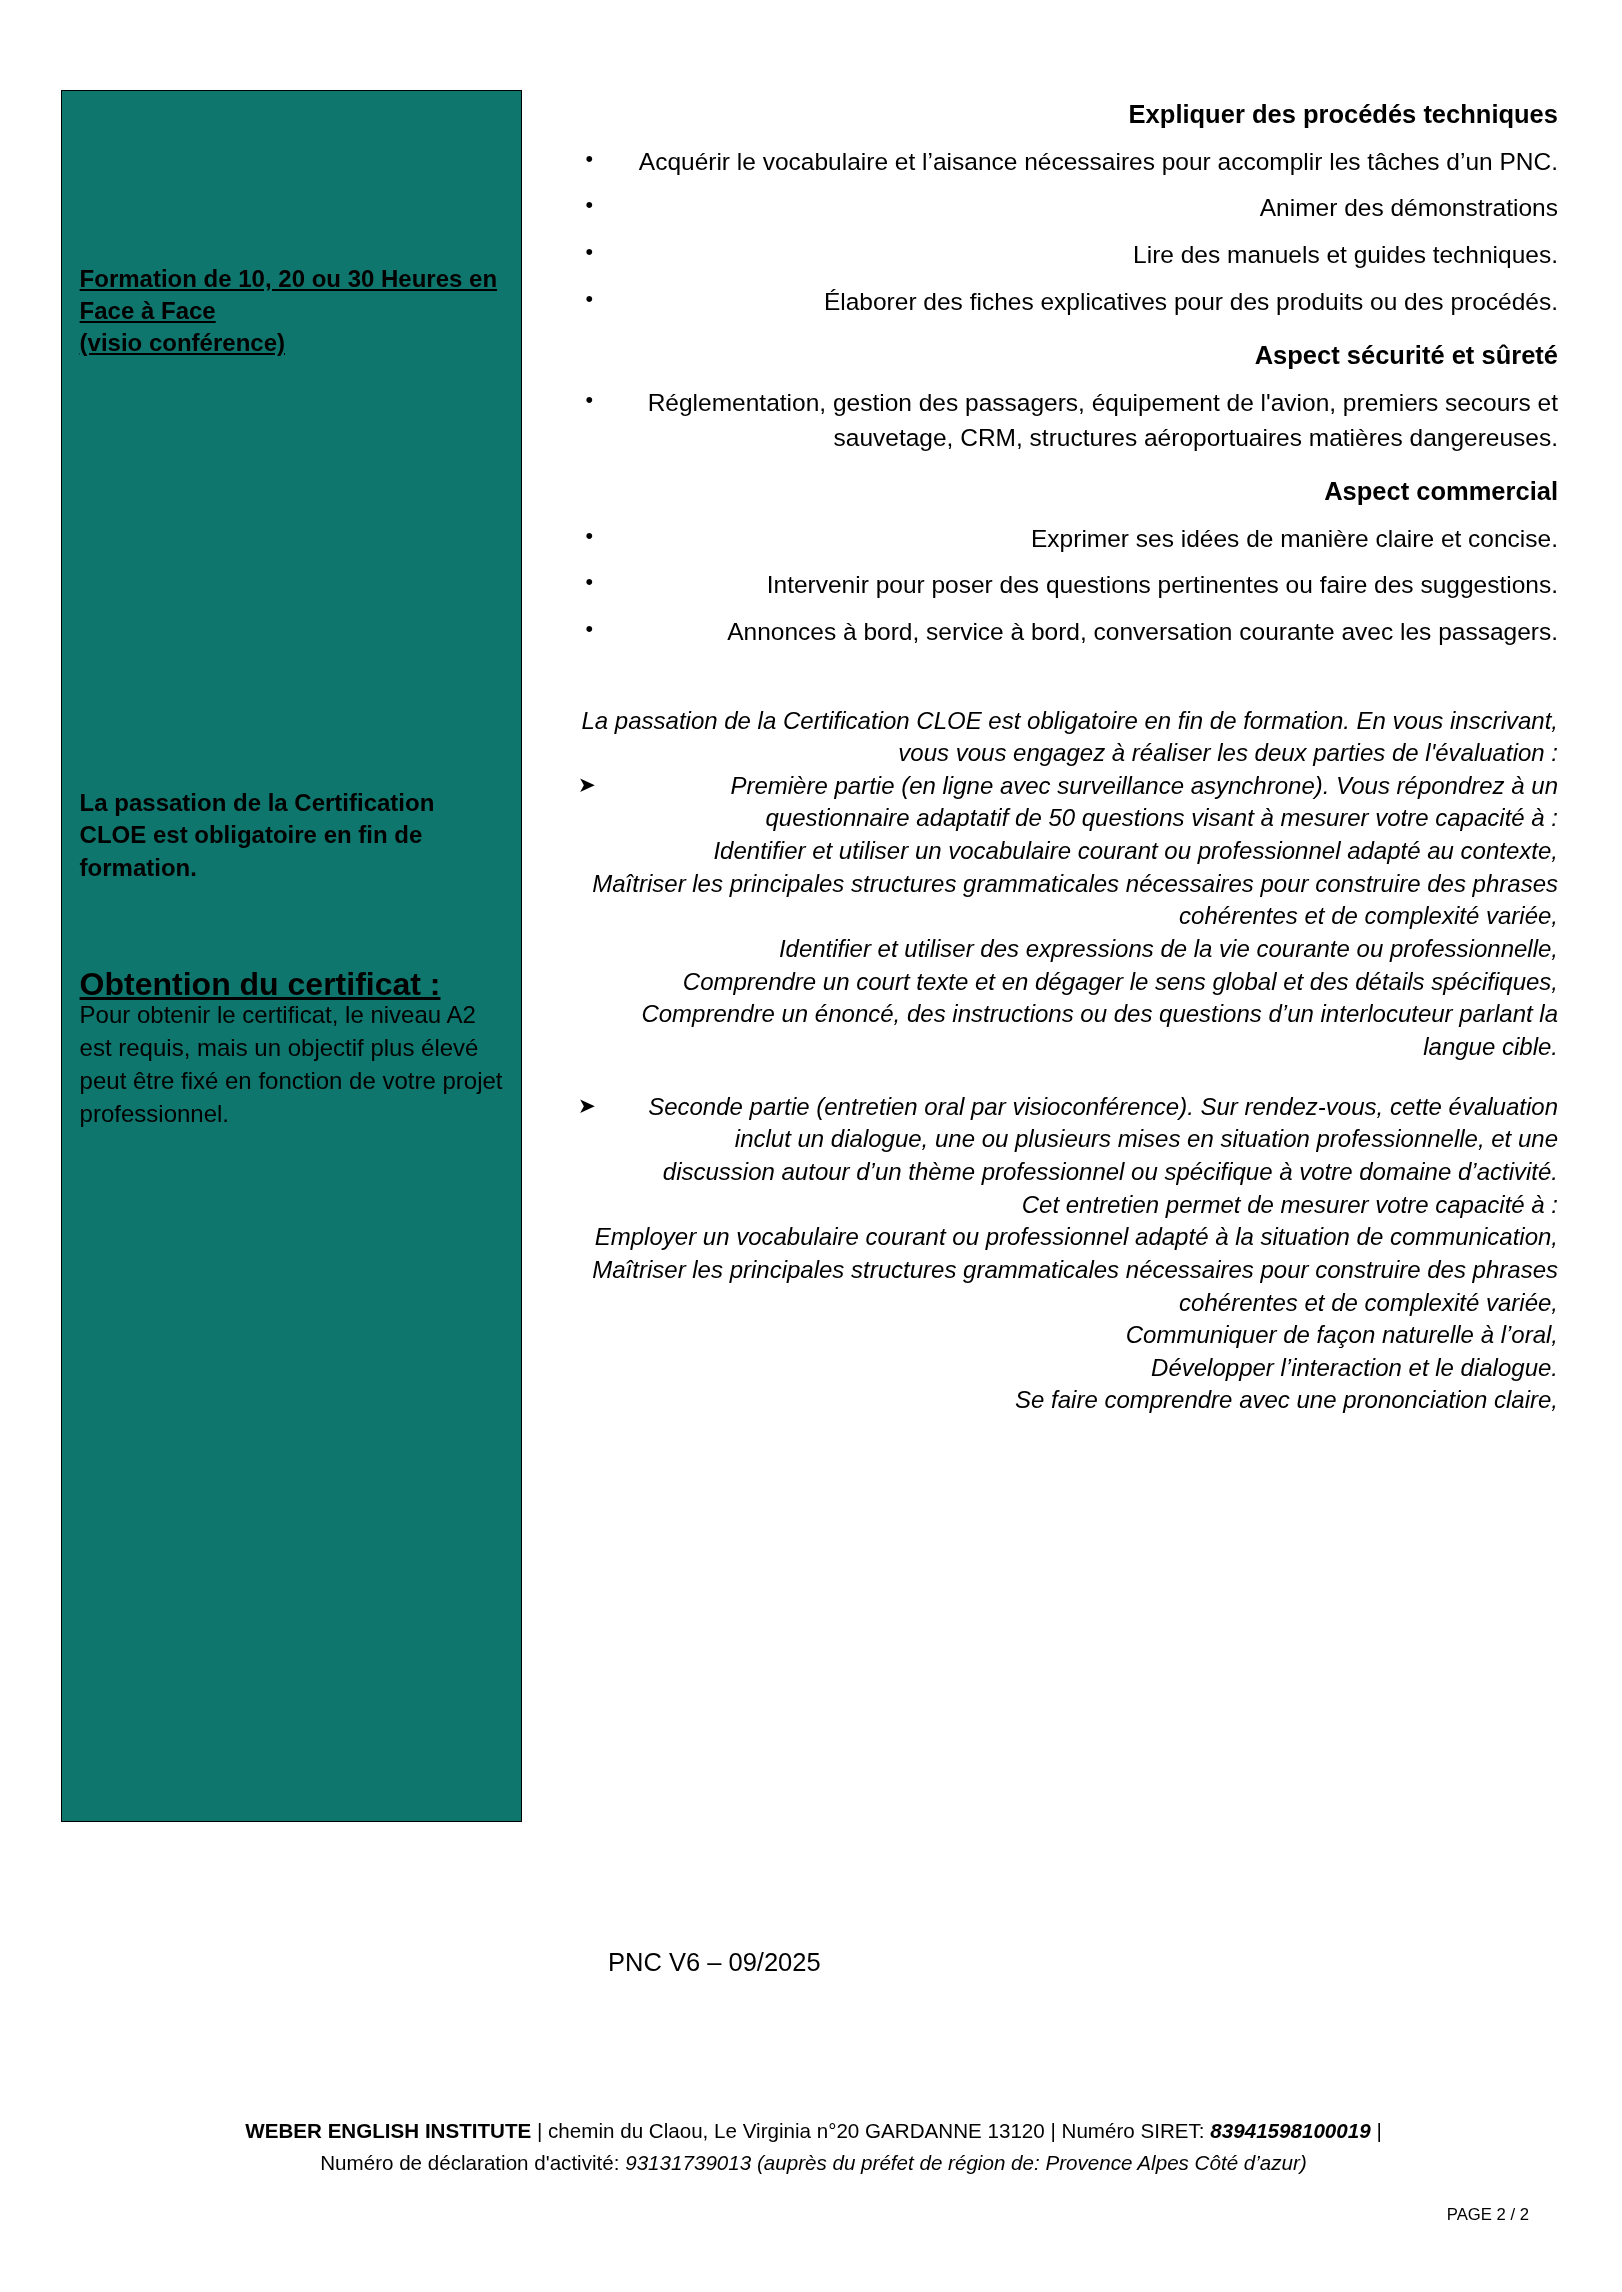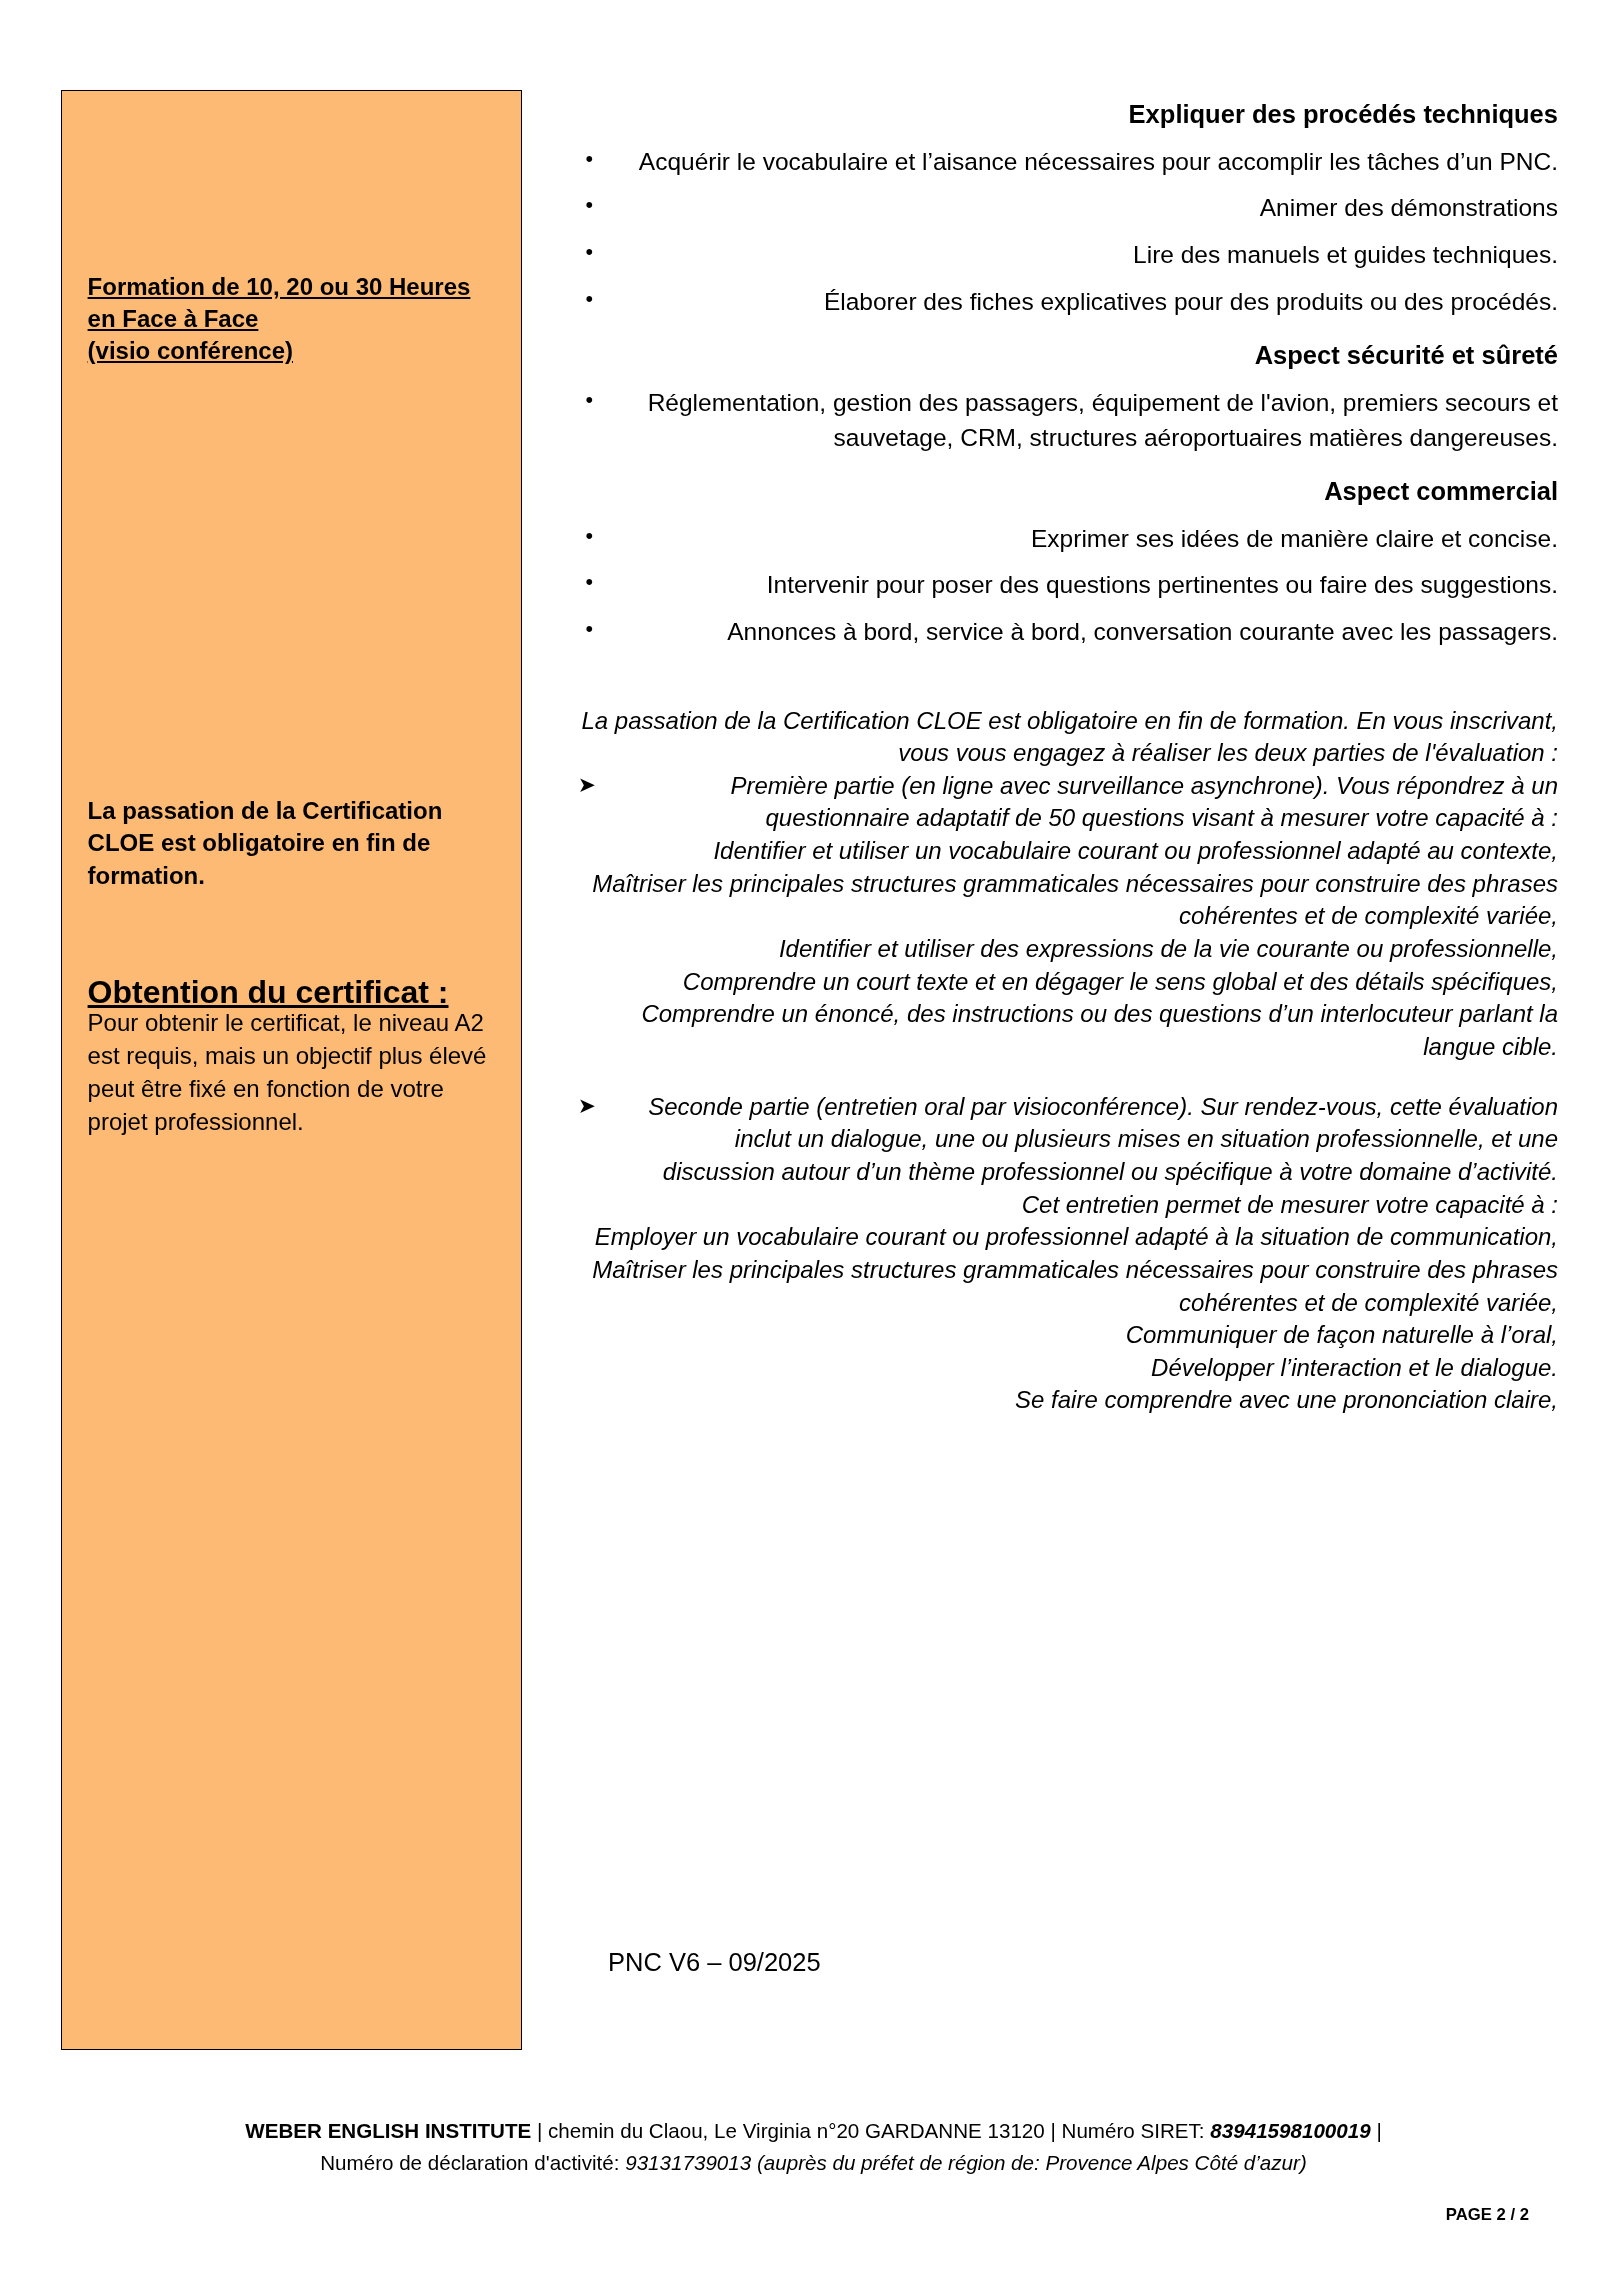--- a/index.html
+++ b/index.html
@@ -22,25 +22,25 @@
     height: 2293px;
     box-sizing: border-box;
   }
 
   
   .sidebar {
     position: absolute;
     left: 61px;
     top: 90px;
     width: 461px;
-    height: 1960px;
+    height: 1732px;
     border: 1px solid #000000;
-    background: #fdba74;
+    background: #0f766e;
     box-sizing: border-box;
-    padding: 8px;
+    padding: 0;
   }
   .sidebar-inner {
     position: relative;
     width: 100%;
     height: 100%;
     padding: 0 17.6px 0 17.6px;
     box-sizing: border-box;
   }
   .sb-title {
     position: absolute;
@@ -160,21 +160,21 @@
     font-size: 20.6px;
     line-height: 1.55;
   }
   .footer .b { font-weight: bold; }
   .footer .i { font-style: italic; }
   .pagenum {
     position: absolute;
     right: 93px;
     top: 2205px;
     font-size: 16.7px;
-    font-weight: bold;
+    font-weight: normal;
   }
 </style>
 </head>
 <body>
 
 <div class="page">
 
   <div class="sidebar">
     <div class="sidebar-inner">
       <div class="sb-title" style="white-space: pre-line;">Formation de 10, 20 ou 30 Heures en Face à Face

